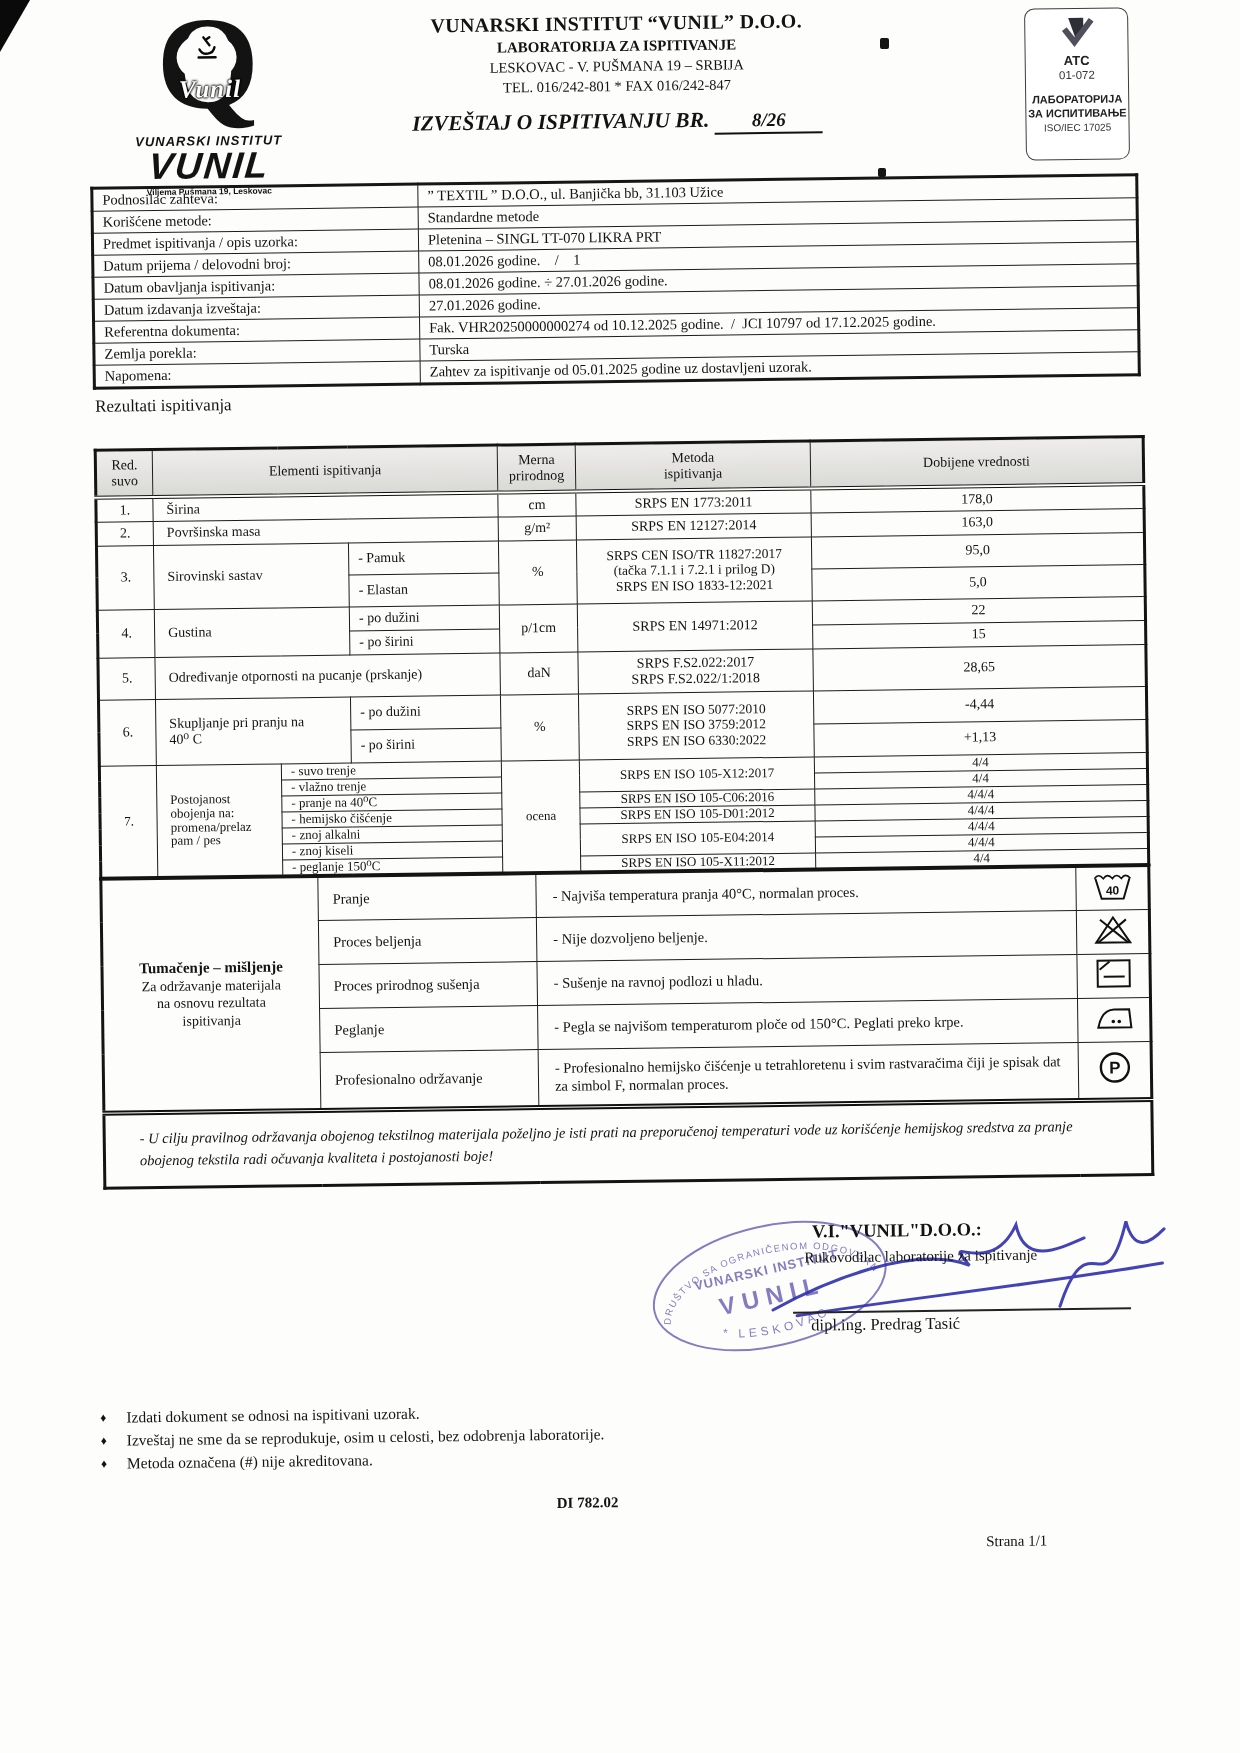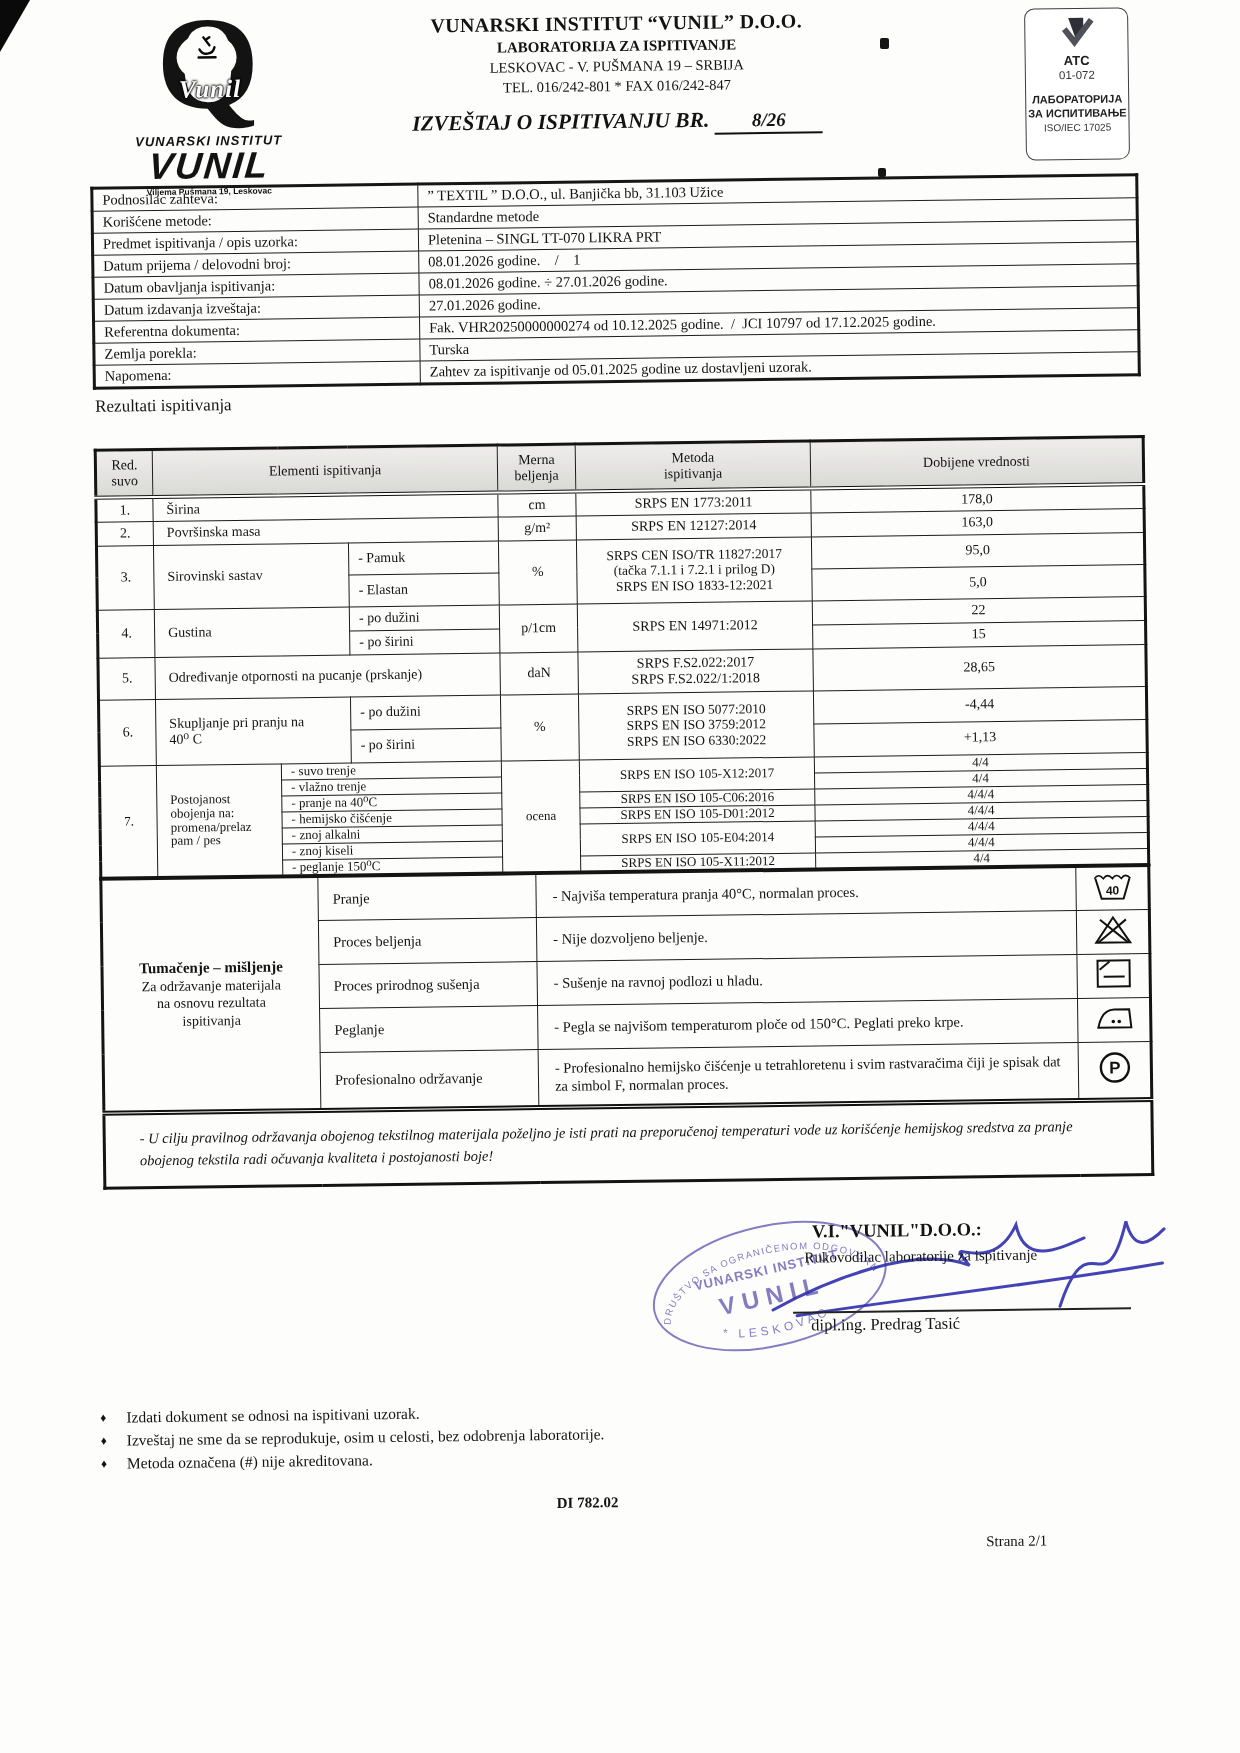--- a/index.html
+++ b/index.html
@@ -189,21 +189,21 @@
             <col style="width:78px">
             <col style="width:235px">
             <col style="width:333px">
           </colgroup>
         <thead>
           <tr>
             <td>Red.
 suvo</td>
             <td colspan="3">Elementi ispitivanja</td>
             <td>Merna
-beljenja</td>
+prirodnog</td>
             <td>Metoda
 ispitivanja</td>
             <td>Dobijene vrednosti</td>
           </tr>
         </thead>
         <tbody>
           <tr style="height:24px">
             <td>1.</td>
             <td colspan="3" class="name">Širina</td>
             <td>cm</td>
@@ -430,16 +430,16 @@
       <div class="foot-row">
         <span class="bullet">♦</span>
         <span>Izveštaj ne sme da se reprodukuje, osim u celosti, bez odobrenja laboratorije.</span>
       </div>
       <div class="foot-row">
         <span class="bullet">♦</span>
         <span>Metoda označena (#) nije akreditovana.</span>
       </div>
     </div>
     <div class="doc-code">DI 782.02</div>
-    <div class="page-no">Strana 2/1</div>
+    <div class="page-no">Strana 1/1</div>
 
   </div>
 </div>
 
 </body></html>

